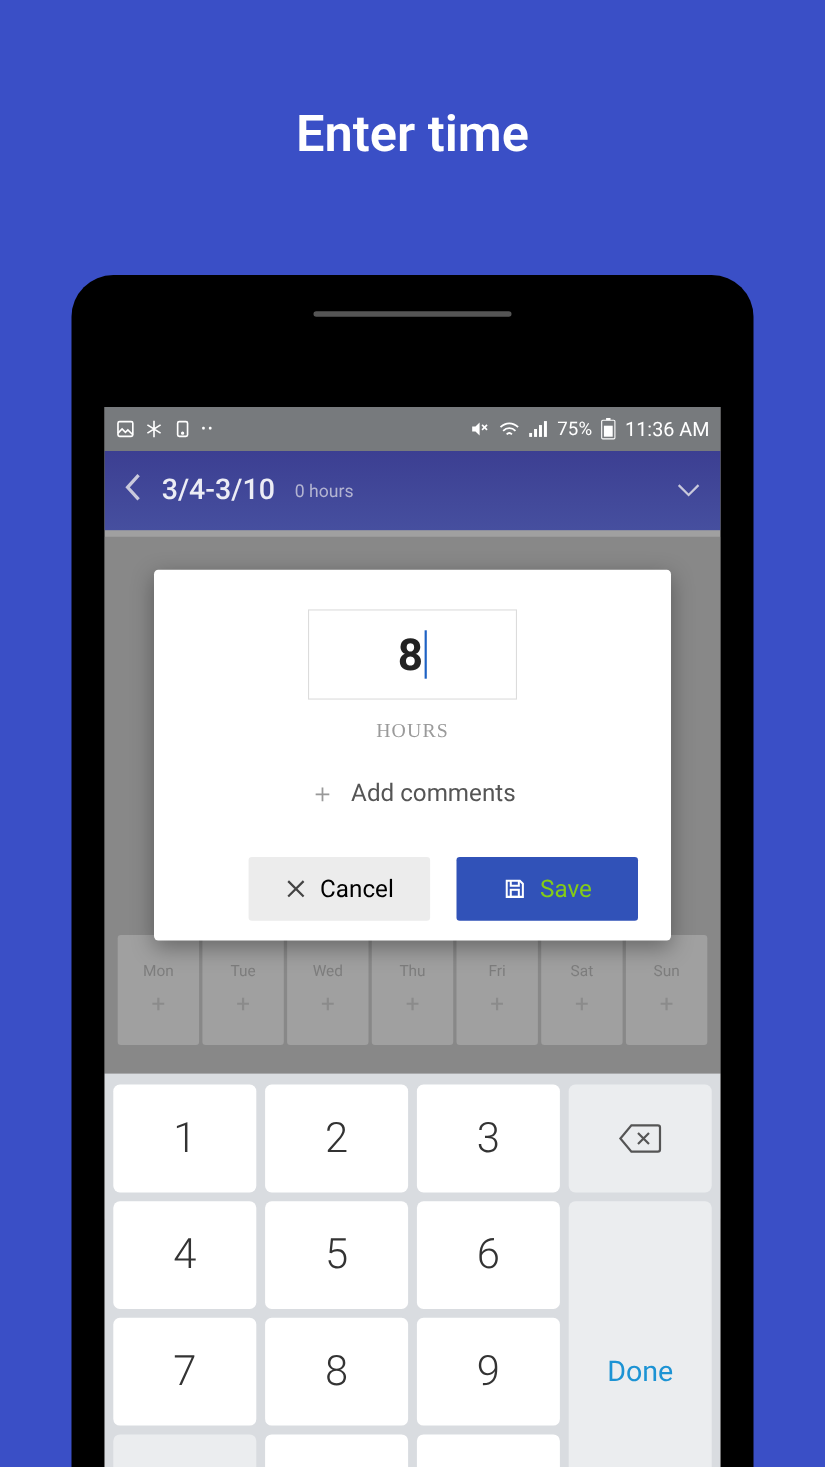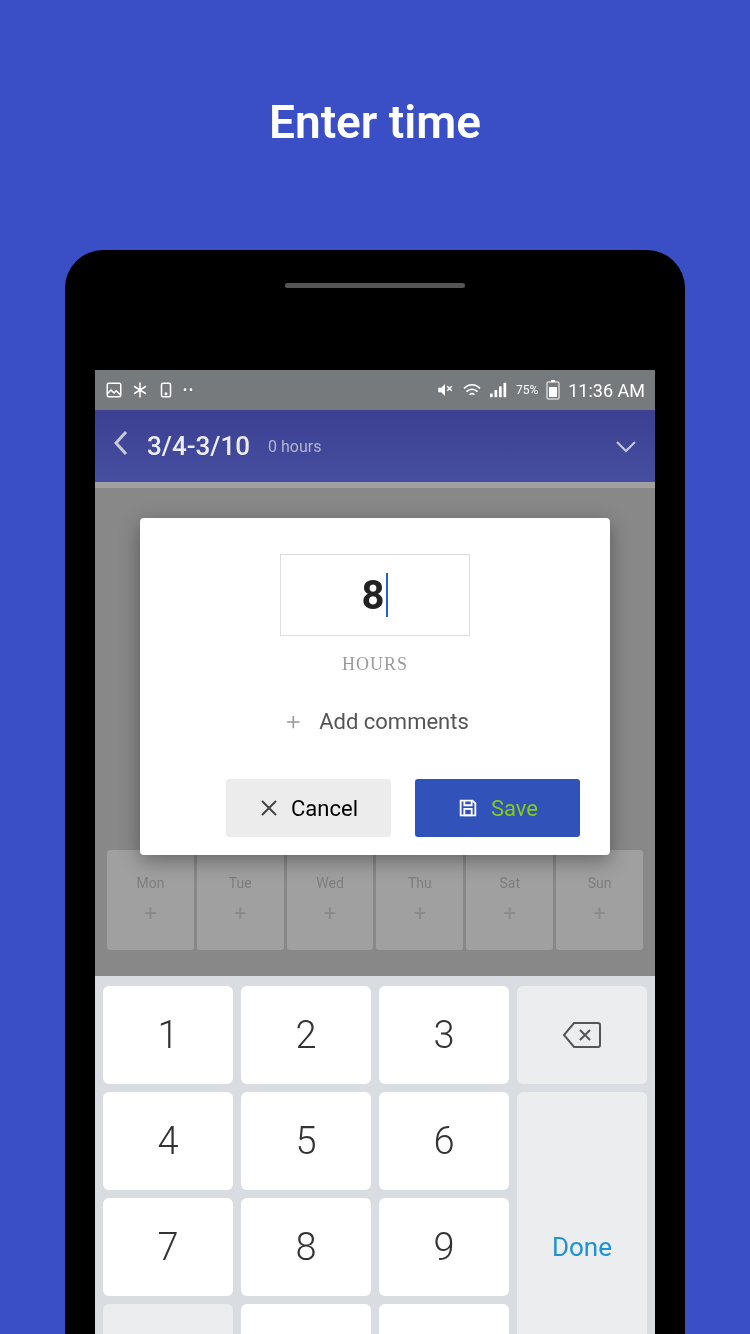--- a/index.html
+++ b/index.html
@@ -48,21 +48,21 @@
     background: #777a7d;
     display: flex;
     align-items: center;
     justify-content: space-between;
     color: #fff;
     font-size: 18px;
     padding: 0 10px;
   }
   .statusbar .left, .statusbar .right { display: flex; align-items: center; gap: 8px; }
   .sb-icon { display:inline-flex; align-items:center; justify-content:center; }
-  .battery-level { font-size: 12px; }
+  .battery-level { font-size: 17px; }
   
   .appheader {
     height: 72px;
     background: linear-gradient(#3c3f92, #464f9f);
     display: flex;
     align-items: center;
     color: #c9c9dc;
     padding: 0 18px;
     gap: 18px;
   }
@@ -288,20 +288,24 @@
         </div>
       <div class="daycell">
           <span>Wed</span>
           <span class="plus">+</span>
         </div>
       <div class="daycell">
           <span>Thu</span>
           <span class="plus">+</span>
         </div>
       <div class="daycell">
+          <span>Fri</span>
+          <span class="plus">+</span>
+        </div>
+      <div class="daycell">
           <span>Sat</span>
           <span class="plus">+</span>
         </div>
       <div class="daycell">
           <span>Sun</span>
           <span class="plus">+</span>
         </div>
     </div>
 
     <div class="overlay"></div>

